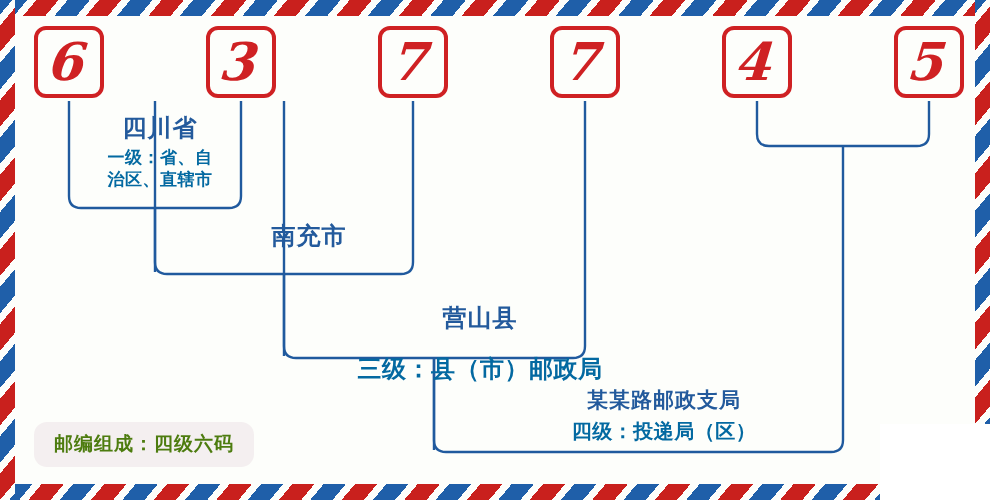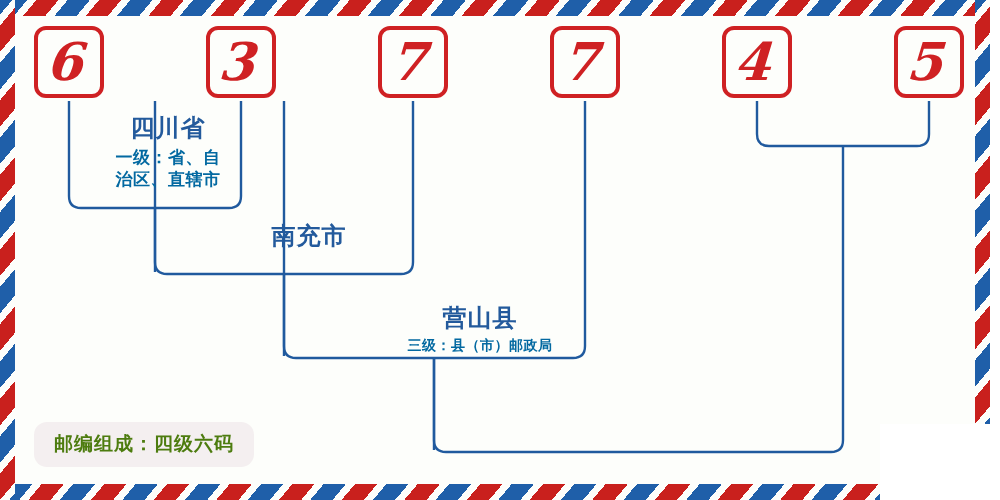--- a/index.html
+++ b/index.html
@@ -85,31 +85,31 @@
     color:#235a9c;
     letter-spacing:1px;
   }
   .level .desc{
     font-family:"DejaVu Sans","Liberation Sans",sans-serif;
     font-weight:700;
     color:#0369a1;
     letter-spacing:0.5px;
   }
 
-  #lvl1{left:80px; top:112px; width:176px;}
+  #lvl1{left:72px; top:112px; width:176px;}
   #lvl1 .name{font-size:24px;}
   #lvl1 .desc{font-size:17px;line-height:1.32;margin-top:2px;}
 
   #lvl2{left:186px; top:220px; width:246px;}
   #lvl2 .name{font-size:24px;}
   #lvl2 .desc{font-size:17px;margin-top:2px;}
 
   #lvl3{left:300px; top:302px; width:360px;}
   #lvl3 .name{font-size:24px;}
-  #lvl3 .desc{font-size:14px;margin-top:3px;}
+  #lvl3 .desc{font-size:24px;margin-top:19px;}
 
   #lvl4{left:470px; top:386px; width:388px;}
   #lvl4 .name{font-size:21px;}
   #lvl4 .desc{font-size:20px;margin-top:4px;}
 
   #lvl-deliver{left:742px; top:104px; width:204px;}
   #lvl-deliver .name{font-size:19px;}
 
   
   #footnote{
@@ -192,17 +192,21 @@
 
   <div class="level" id="lvl2">
     <div class="name">南充市</div>
   </div>
 
   <div class="level" id="lvl3">
     <div class="name">营山县</div>
     <div class="desc">三级：县（市）邮政局</div>
   </div>
 
+  <div class="level" id="lvl4">
+    <div class="name">某某路邮政支局</div>
+    <div class="desc">四级：投递局（区）</div>
+  </div>
 
 
   <div id="footnote">邮编组成：四级六码</div>
 
 </div>
 
 </body></html>

